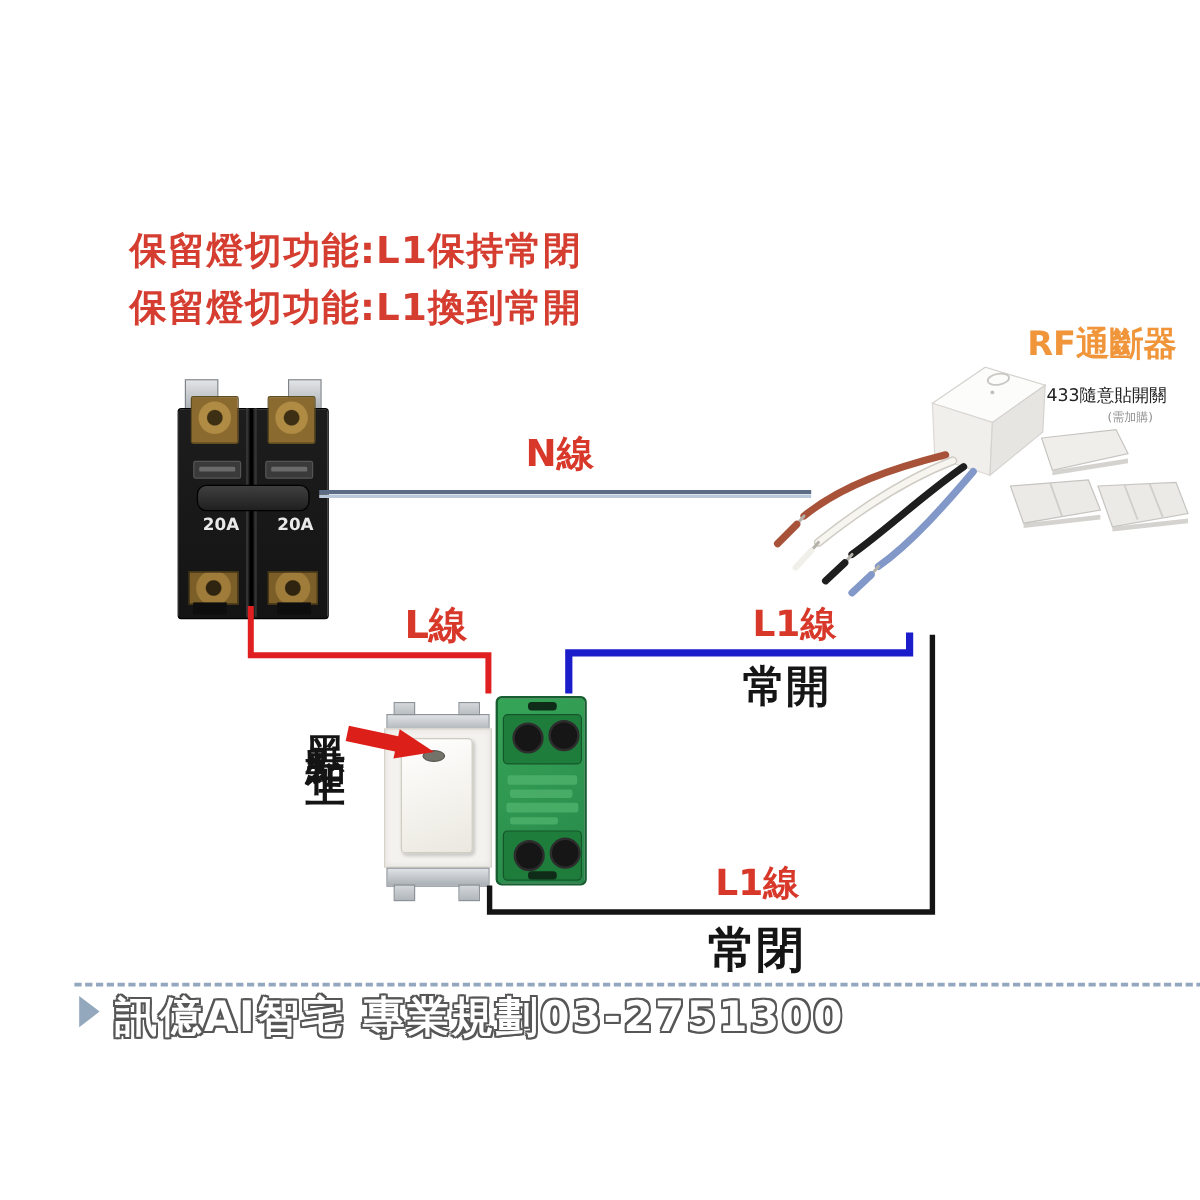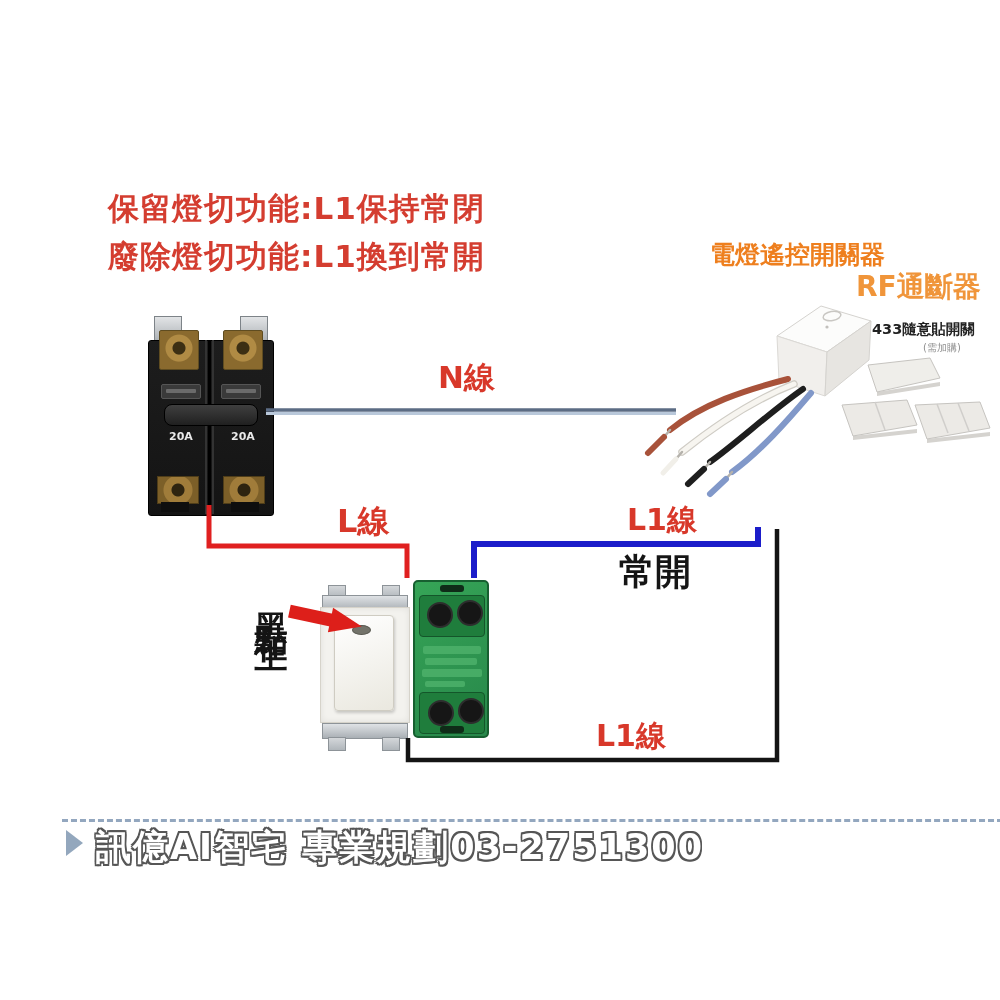--- a/index.html
+++ b/index.html
@@ -20,21 +20,21 @@
   
   .breaker{left:127px;top:314px;width:126px;height:198px;z-index:2;}
   .breaker .ear{width:26px;height:32px;top:2px;background:linear-gradient(#e2e4e6,#9aa0a5);border:1px solid #7d8388;}
   .breaker .body{left:1px;top:26px;width:124px;height:174px;background:linear-gradient(#1d1d1d,#141414);border-radius:3px;border:1px solid #000;}
   .breaker .divider{left:61px;top:26px;width:3px;height:174px;background:#000;}
   .breaker .div-hl{top:26px;width:2px;height:174px;background:#333;}
   .breaker .brass{top:16px;width:38px;height:38px;background:radial-gradient(circle at 50% 45%,#3c2f13 0 6px,#b08b44 7px 13px,#8a6a2e 14px);border:1px solid #5f4c20;border-radius:2px;}
   .breaker .plate{top:70px;width:38px;height:13px;background:#3a3a3a;border:1px solid #555;border-radius:2px;}
   .breaker .plate::after{content:"";position:absolute;left:4px;top:4px;right:4px;height:4px;background:#6b6b6b;border-radius:1px;}
   .breaker .handle{left:17px;top:90px;width:92px;height:20px;background:linear-gradient(#3f3f3f,#202020);border:1px solid #000;border-radius:8px;}
-  .breaker .rating{color:#e9e9e9;font-weight:700;font-size:11px;top:116px;}
+  .breaker .rating{color:#e9e9e9;font-weight:700;font-size:14px;top:116px;}
   .breaker .term{top:162px;width:40px;height:26px;background:radial-gradient(circle at 50% 50%,#2e2410 0 6px,#a07c3a 7px 14px,#7c5f28 15px);border:1px solid #4f3d18;}
   .breaker .foot{top:188px;width:28px;height:10px;background:#0e0e0e;}
   
   .wswitch{left:300px;top:583px;width:88px;height:166px;z-index:2;}
   .wswitch .bar{left:2px;width:84px;height:14px;background:linear-gradient(#dfe2e5,#a9afb4);border:1px solid #8d9398;}
   .wswitch .ear{width:16px;height:12px;background:linear-gradient(#d4d7da,#b0b6bb);border:1px solid #8d9398;}
   .wswitch .plate{left:0;top:24px;width:88px;height:114px;background:#f3f2ee;border:1px solid #d6d3ca;box-shadow:inset 0 0 6px rgba(0,0,0,.08);}
   .wswitch .rocker{left:14px;top:32px;width:58px;height:94px;background:linear-gradient(160deg,#ffffff,#ecead f 90%);background:linear-gradient(160deg,#ffffff,#eae8df);border:1px solid #cfccc2;border-radius:4px;box-shadow:1px 2px 3px rgba(0,0,0,.18);}
   .wswitch .dot{left:32px;top:42px;width:17px;height:8px;background:#73736a;border:1px solid #585850;border-radius:50%;}
   
@@ -52,26 +52,25 @@
     text-align:right;
   }
   svg.overlay{position:absolute;left:0;top:0;z-index:5;}
 </style>
 </head>
 <body>
 
 <div class="canvas">
 
   <div class="abs red-note" style="left:88px;top:188px;">保留燈切功能:L1保持常閉</div>
-  <div class="abs red-note" style="left:88px;top:236px;">廢除燈切功能:L1換到常開</div>
+  <div class="abs red-note" style="left:88px;top:236px;">保留燈切功能:L1換到常開</div>
 
-  <div class="abs orange" style="left:690px;top:238px;font-size:25px;color:#ee7f1e;">電燈遙控開關器</div>
   <div class="abs orange" style="left:836px;top:268px;font-size:28px;color:#f0953a;">RF通斷器</div>
 
-  <div class="abs" style="left:852px;top:320px;font-size:14.5px;font-weight:700;color:#222;z-index:6;">433隨意貼開關</div>
+  <div class="abs" style="left:852px;top:320px;font-size:14.5px;font-weight:400;color:#222;z-index:6;">433隨意貼開關</div>
   <div class="abs" style="left:903px;top:341px;font-size:10px;color:#8f8f8f;z-index:6;">(需加購)</div>
 
   <div class="abs breaker">
     <div class="abs ear" style="left:7px;"></div>
     <div class="abs ear" style="left:93px;"></div>
     <div class="abs body"></div>
     <div class="abs div-hl" style="left:58px;"></div>
     <div class="abs div-hl" style="left:65px;"></div>
     <div class="abs divider"></div>
     <div class="abs brass" style="left:12px;"></div>
@@ -167,20 +166,21 @@
       <rect x="0" y="6" width="44" height="13" fill="#dd1f1a"></rect>
       <polygon points="42,0 74,12.5 42,25" fill="#dd1f1a"></polygon>
     </g>
   </svg>
 
   <div class="abs wire-label" style="left:418px;top:357px;font-size:31px;">N線</div>
   <div class="abs wire-label" style="left:317px;top:500px;font-size:32px;">L線</div>
   <div class="abs wire-label" style="left:607px;top:500px;font-size:30px;">L1線</div>
   <div class="abs black-label" style="left:599px;top:548px;font-size:36px;">常開</div>
   <div class="abs wire-label" style="left:576px;top:716px;font-size:30px;">L1線</div>
+  <div class="abs black-label" style="left:570px;top:764px;font-size:40px;">常閉</div>
 
   <div class="abs vtext" style="left:228px;top:586px;">黑點在上</div>
 
   <div class="abs dashline"></div>
   <div class="abs tri"></div>
   <div class="abs watermark">訊億AI智宅 專業規劃03-2751300</div>
 
 </div>
 
 </body></html>

